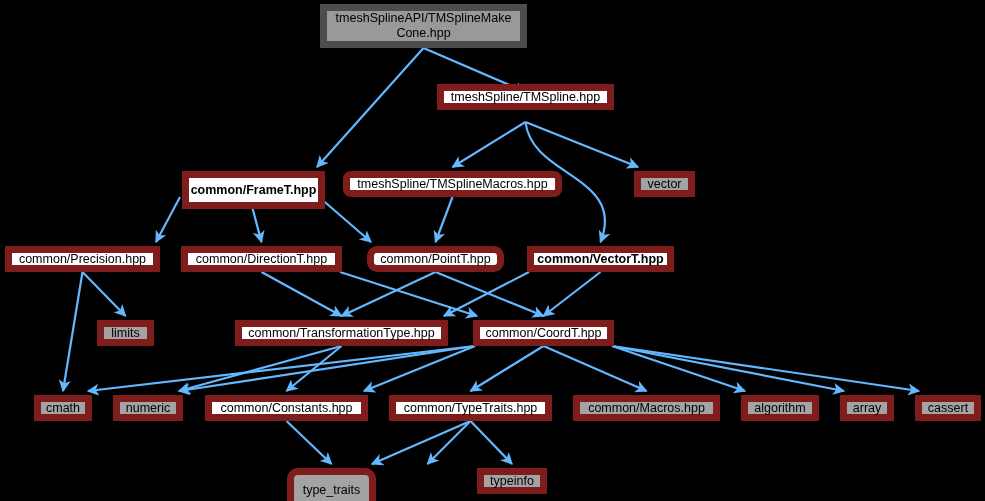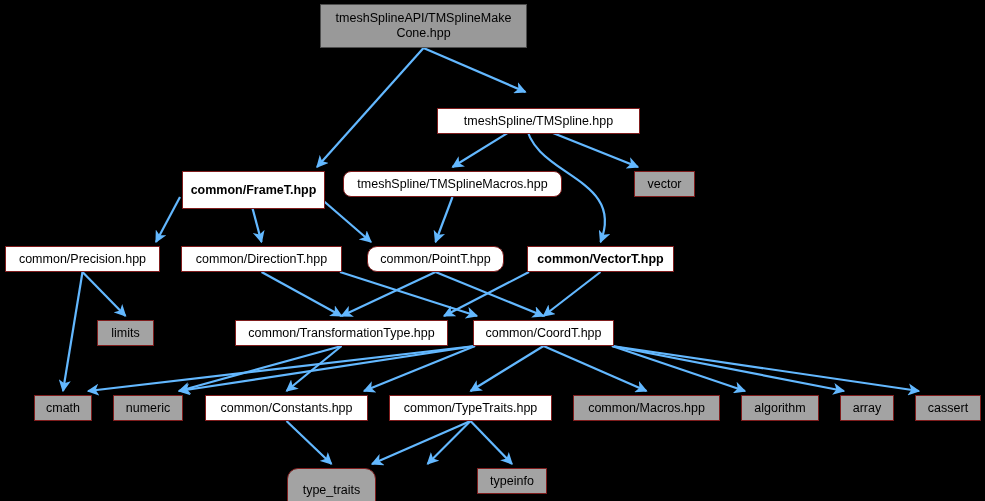--- a/index.html
+++ b/index.html
@@ -14,21 +14,21 @@
   .node{
     position:absolute;
     box-sizing:border-box;
     display:flex;
     align-items:center;
     justify-content:center;
     text-align:center;
     font-size:12.5px;
     line-height:15px;
     color:#000;
-    border:1px solid #7f1d1d;
+    border:7px solid #7f1d1d;
     background:#ffffff;
     padding:2px 6px;
     white-space:pre-line;
     z-index:2;
   }
   .node.sys{background:#a3a3a3;}
   .node.root{background:#999999;border-color:#4d4d4d;}
 </style>
 </head>
 <body>
@@ -67,21 +67,21 @@
       <path d="M 612 346 L 919 391" stroke="#63b8ff" stroke-width="2.2" fill="none" marker-end="url(#ah)"></path>
       <path d="M 341.5 346 L 179 391" stroke="#63b8ff" stroke-width="2.2" fill="none" marker-end="url(#ah)"></path>
       <path d="M 341.5 346 L 286.5 391" stroke="#63b8ff" stroke-width="2.2" fill="none" marker-end="url(#ah)"></path>
       <path d="M 286.5 421 L 331.5 464" stroke="#63b8ff" stroke-width="2.2" fill="none" marker-end="url(#ah)"></path>
       <path d="M 470.5 421 L 372 464" stroke="#63b8ff" stroke-width="2.2" fill="none" marker-end="url(#ah)"></path>
       <path d="M 470.5 421 L 427.5 464" stroke="#63b8ff" stroke-width="2.2" fill="none" marker-end="url(#ah)"></path>
       <path d="M 470.5 421 L 512 464" stroke="#63b8ff" stroke-width="2.2" fill="none" marker-end="url(#ah)"></path>
     </svg>
 <div class="node root" style="left: 320px; top: 4px; width: 207px; height: 44px;">tmeshSplineAPI/TMSplineMake
 Cone.hpp</div>
-    <div class="node" style="left: 437px; top: 108px; width: 203px; height: 26px;">tmeshSpline/TMSpline.hpp</div>
+    <div class="node" style="left: 437px; top: 84px; width: 177px; height: 26px;">tmeshSpline/TMSpline.hpp</div>
     <div class="node" style="left: 182px; top: 171px; width: 143px; height: 38px; font-weight: bold;">common/FrameT.hpp</div>
     <div class="node" style="left: 343px; top: 171px; width: 219px; height: 26px; border-radius: 8px;">tmeshSpline/TMSplineMacros.hpp</div>
     <div class="node sys" style="left: 634px; top: 171px; width: 61px; height: 26px;">vector</div>
     <div class="node" style="left: 5px; top: 246px; width: 155px; height: 26px;">common/Precision.hpp</div>
     <div class="node" style="left: 181px; top: 246px; width: 161px; height: 26px;">common/DirectionT.hpp</div>
     <div class="node" style="left: 367px; top: 246px; width: 137px; height: 26px; border-radius: 10px;">common/PointT.hpp</div>
     <div class="node" style="left: 527px; top: 246px; width: 147px; height: 26px; font-weight: bold;">common/VectorT.hpp</div>
     <div class="node sys" style="left: 97px; top: 320px; width: 57px; height: 26px;">limits</div>
     <div class="node" style="left: 235px; top: 320px; width: 213px; height: 26px;">common/TransformationType.hpp</div>
     <div class="node" style="left: 473px; top: 320px; width: 141px; height: 26px;">common/CoordT.hpp</div>

